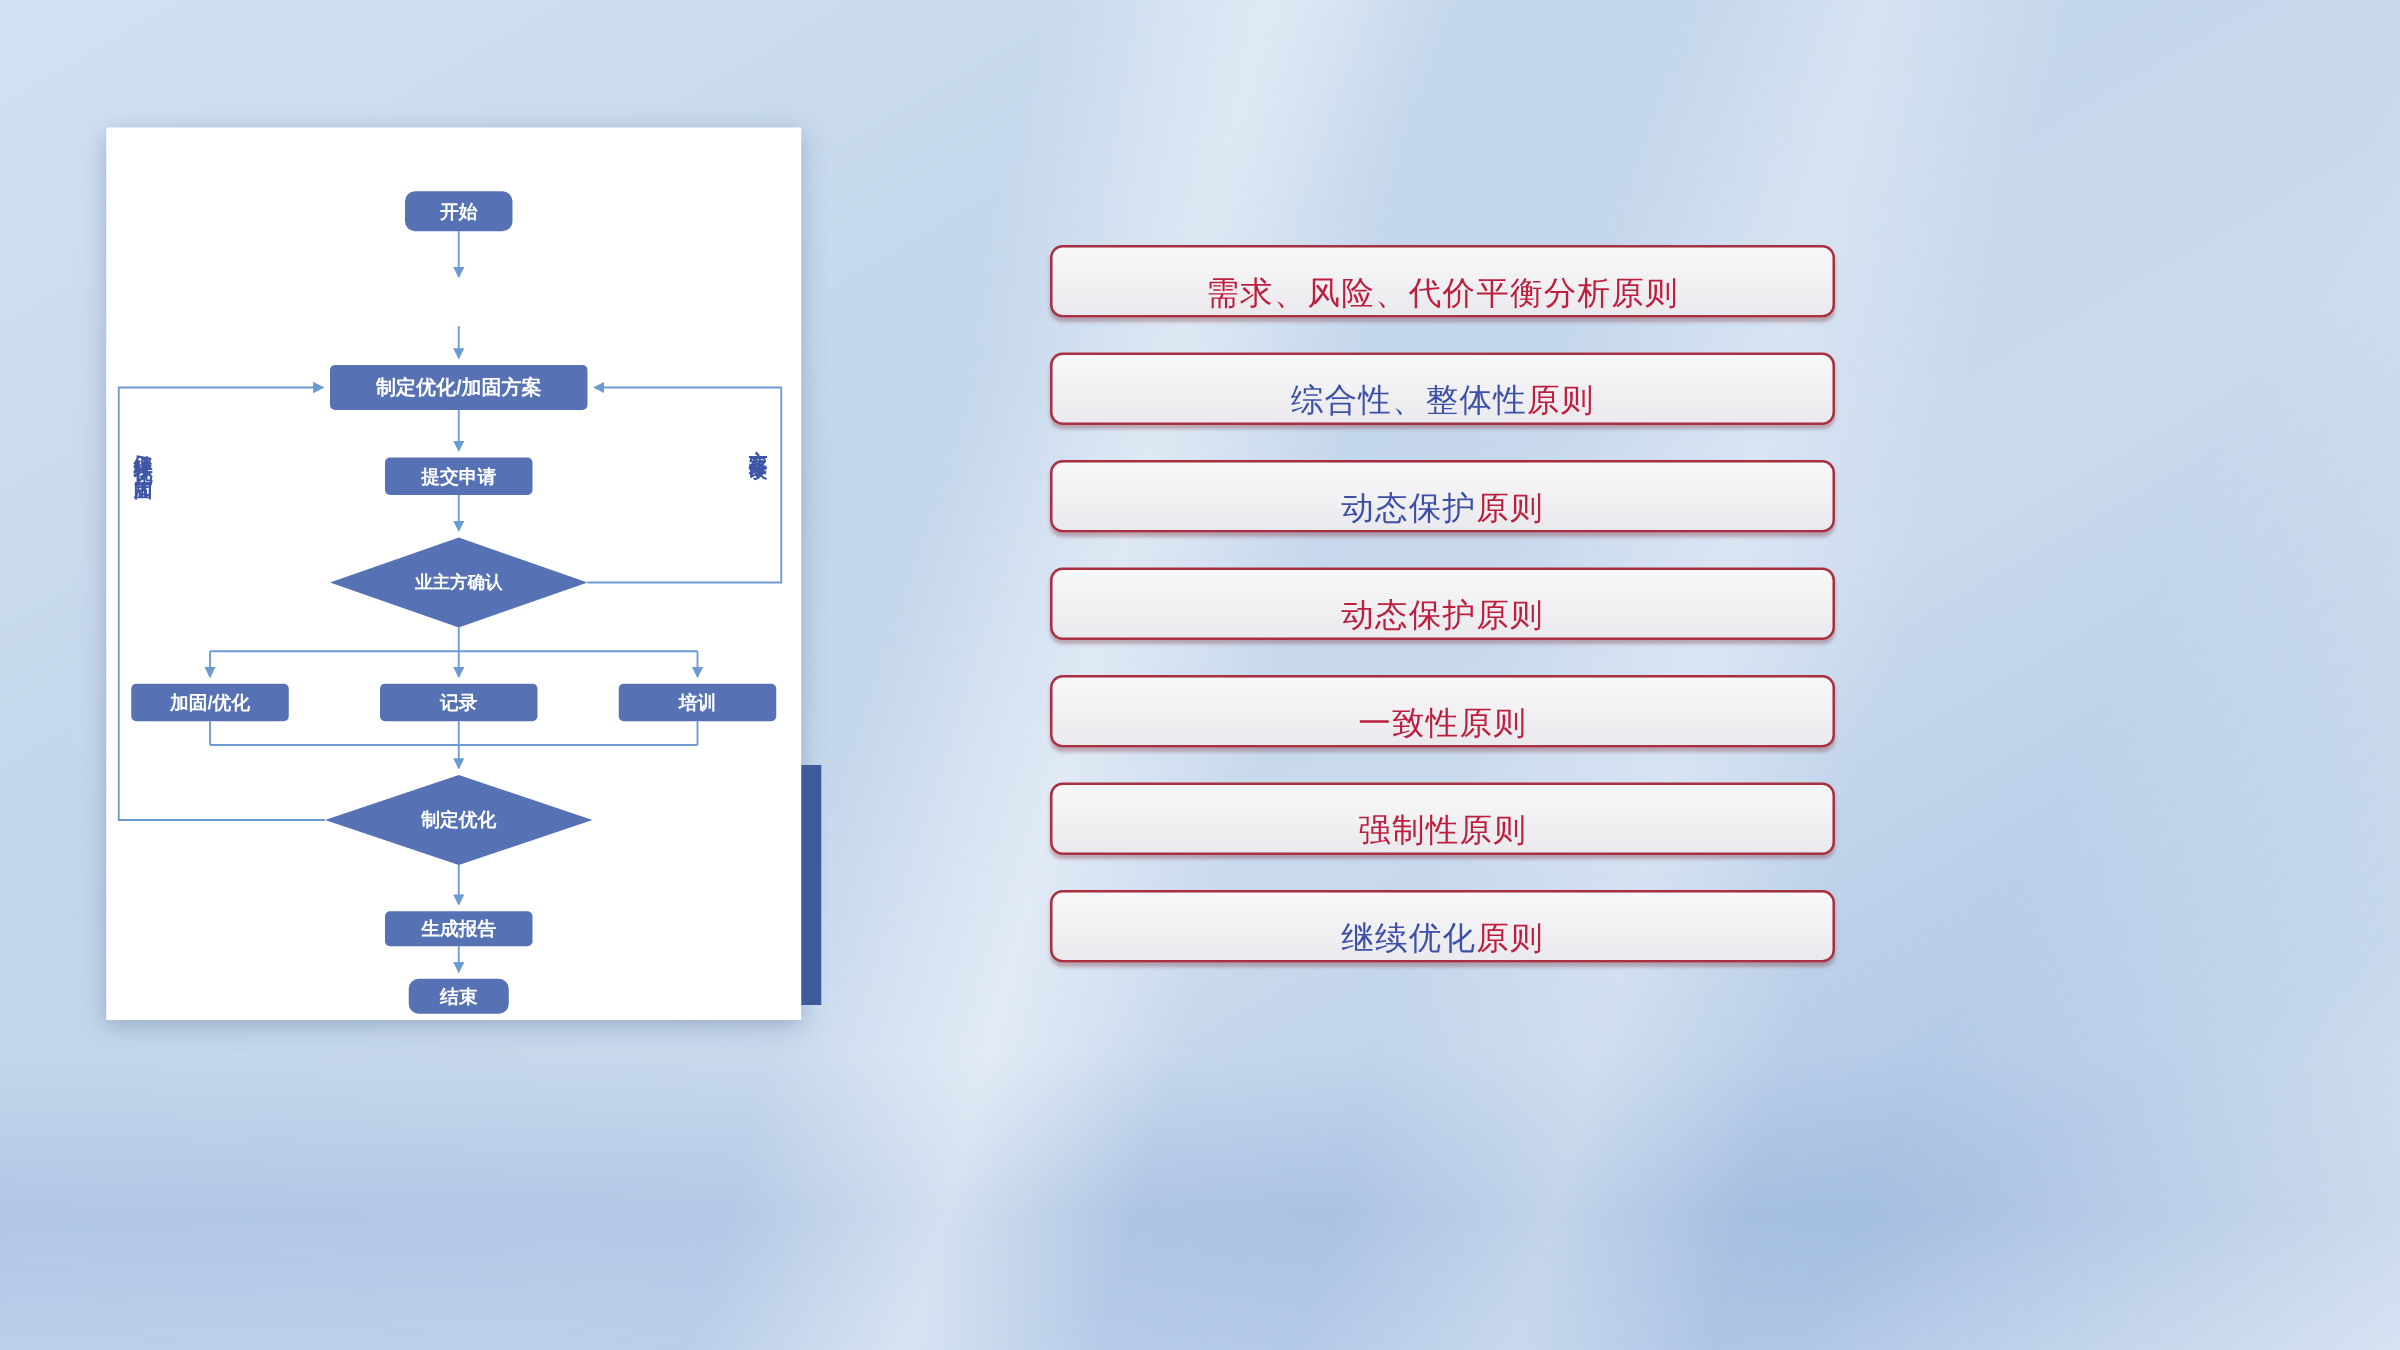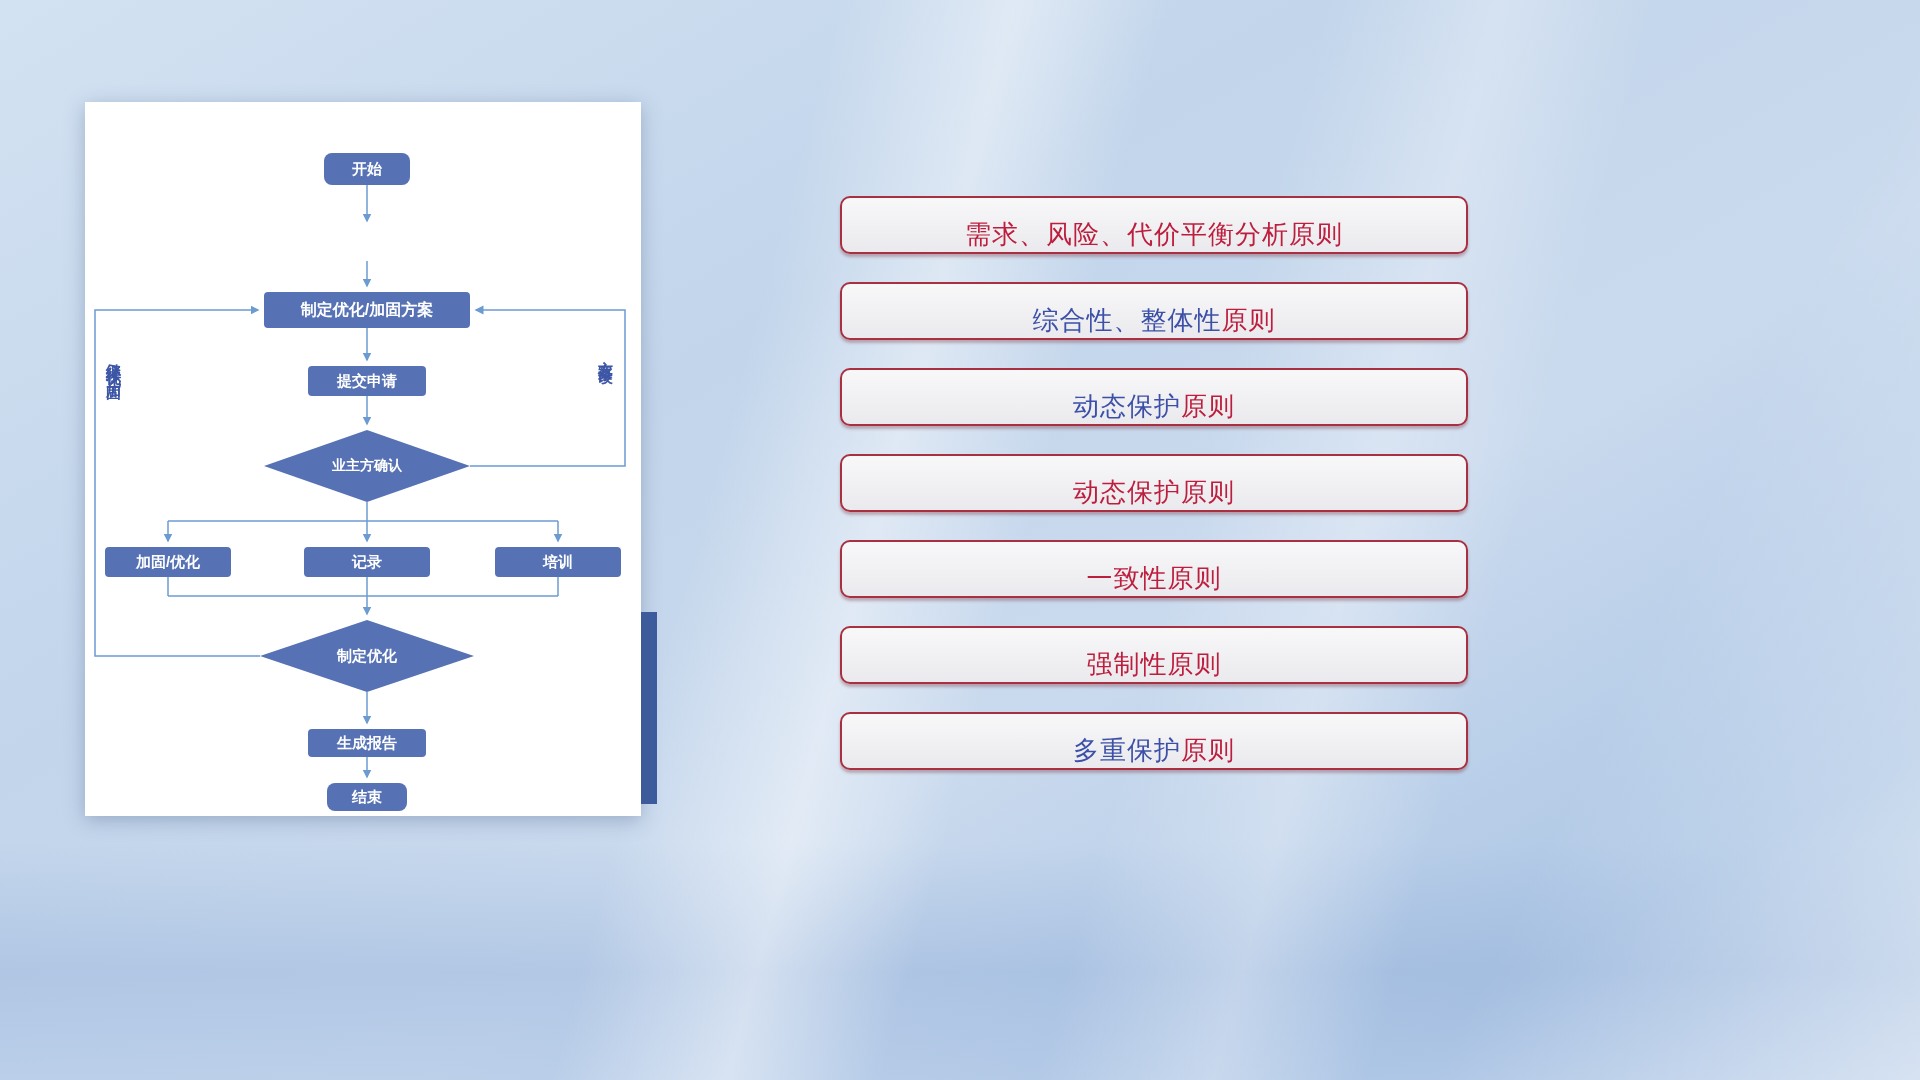--- a/index.html
+++ b/index.html
@@ -151,19 +151,19 @@
       <span style="color: rgb(190, 30, 62);">一致性</span>
         <span style="color: rgb(190, 30, 62);">原则</span>
     </div>
 
     <div class="pbox">
       <span style="color: rgb(190, 30, 62);">强制性</span>
         <span style="color: rgb(190, 30, 62);">原则</span>
     </div>
 
     <div class="pbox">
-      <span style="color: rgb(61, 80, 168);">多重保护</span>
+      <span style="color: rgb(61, 80, 168);">继续优化</span>
         <span style="color: rgb(190, 30, 62);">原则</span>
     </div>
 
   </div>
 
 </div>
 
 </body></html>

